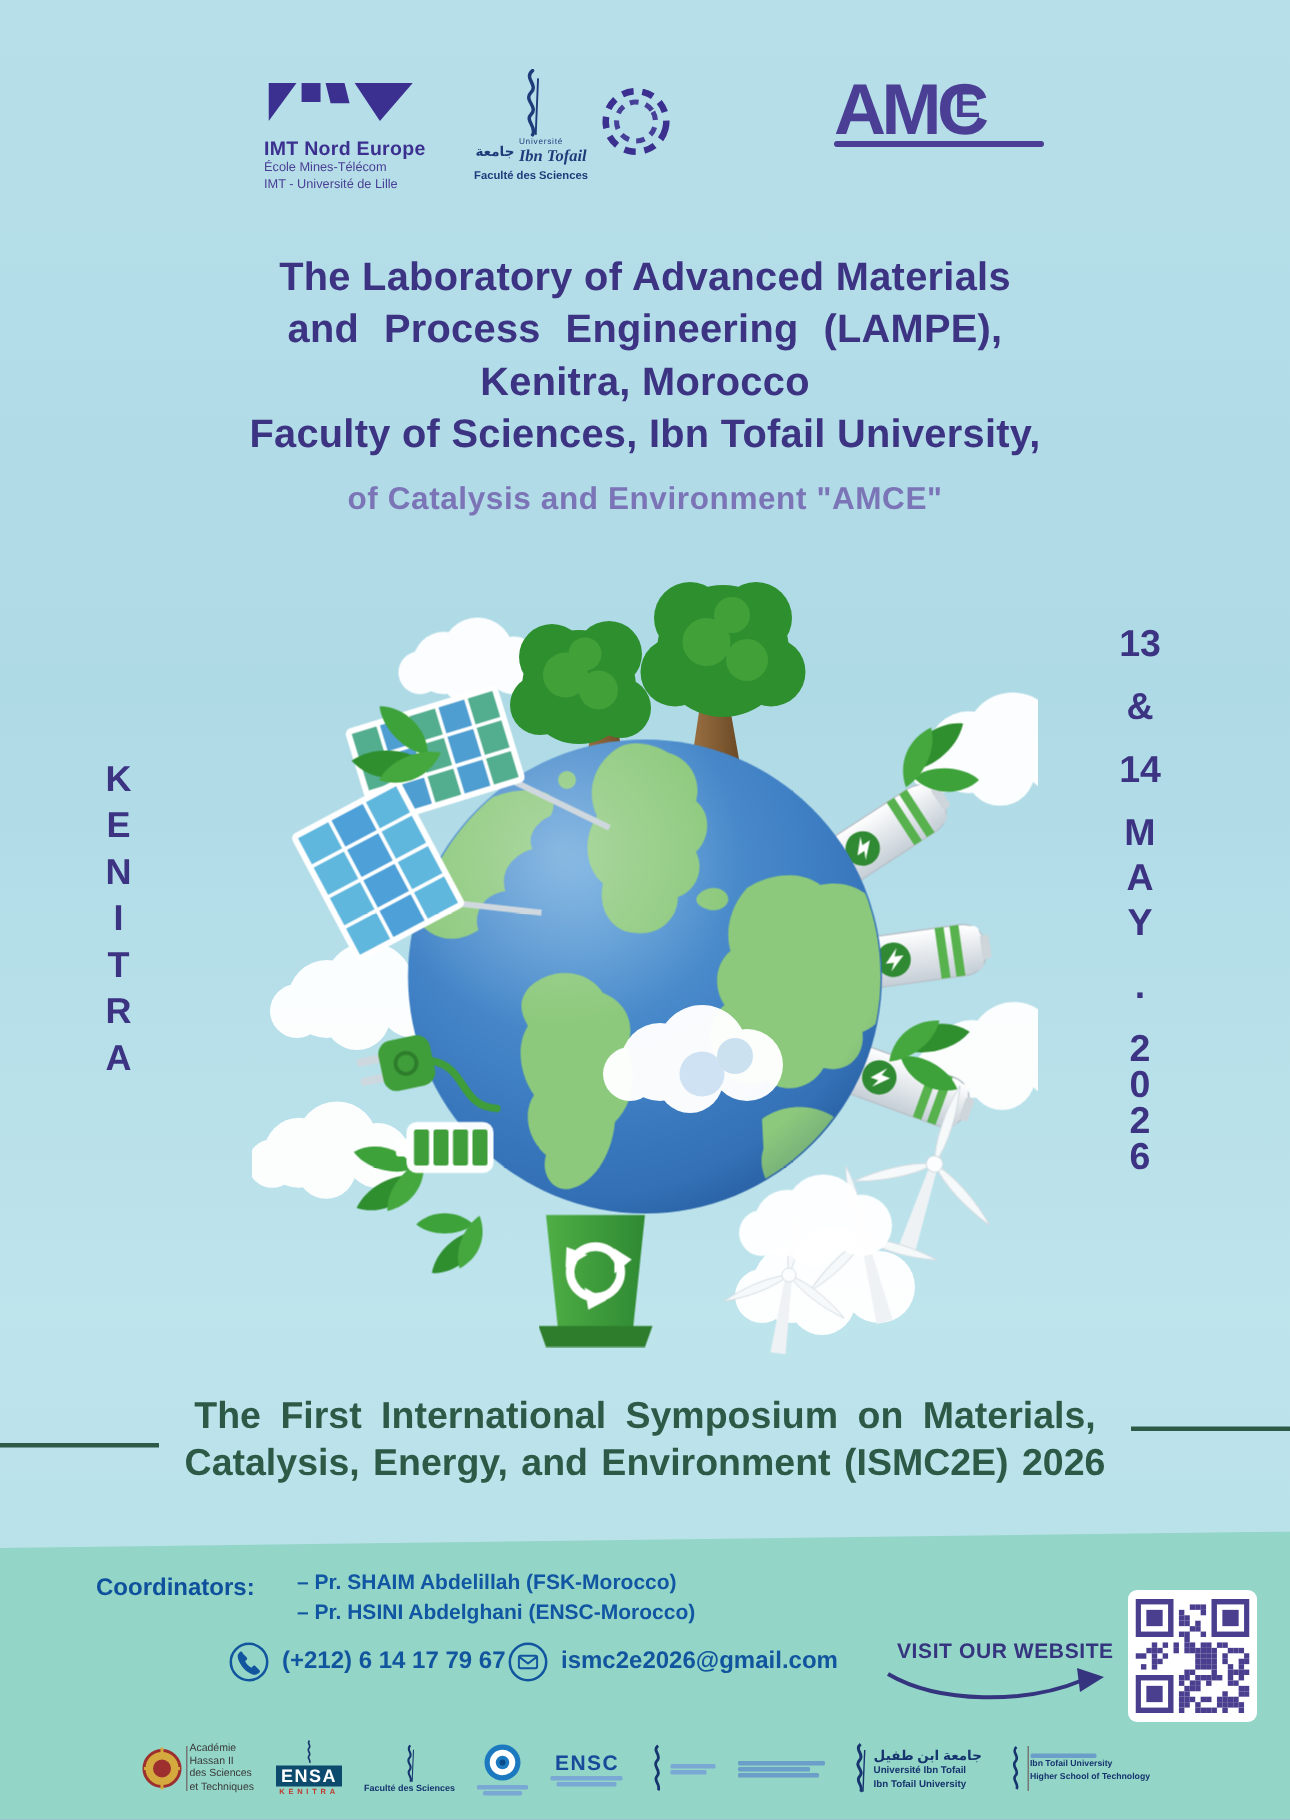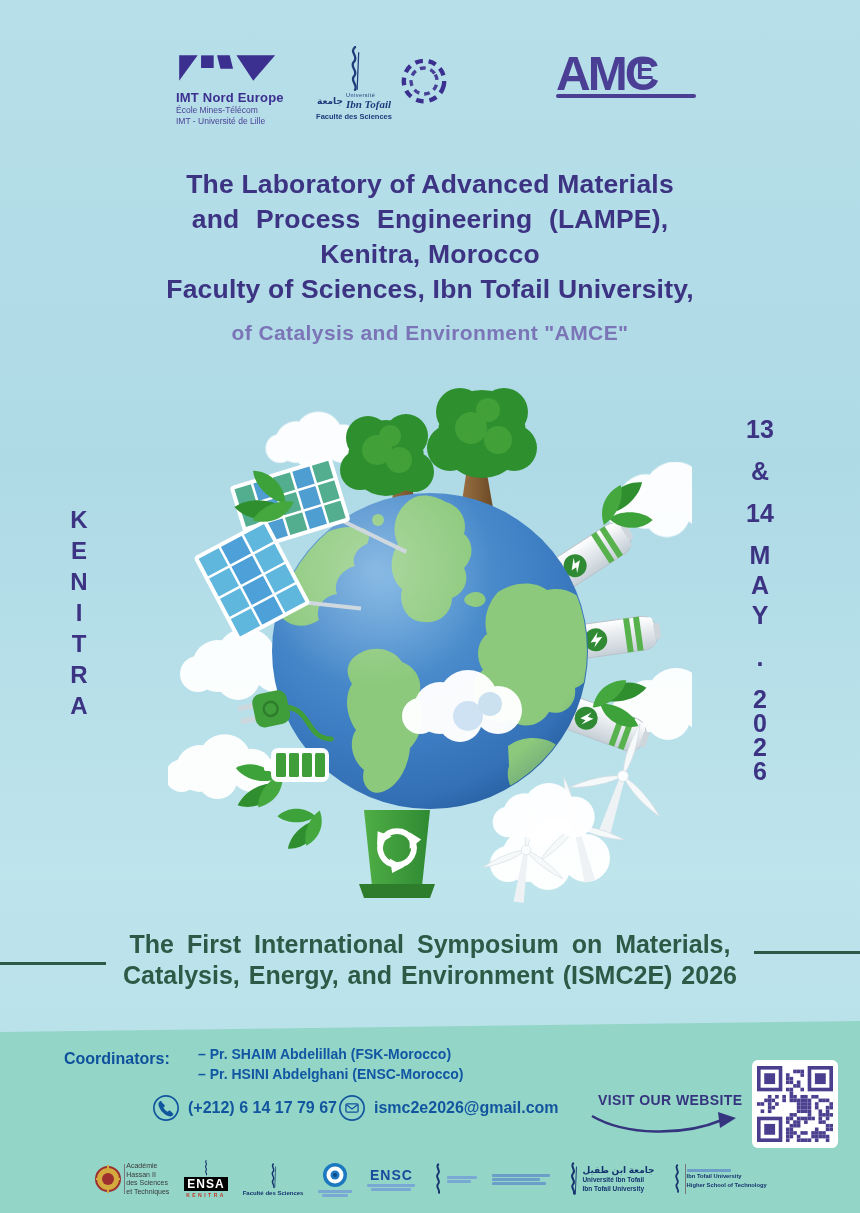--- a/index.html
+++ b/index.html
@@ -73,21 +73,21 @@
   .qr { position:absolute; left:752px; top:42px; width:86px; height:88px; background:#fff;
     border-radius:6px; padding:5px; }
   
   .flogos { position:absolute; left:0; top:132px; width:100%; height:58px; display:flex;
     align-items:center; justify-content:center; gap:15px; }
   .fl { display:flex; align-items:center; gap:1px; color:#16346e; }
   .fl-col { display:flex; flex-direction:column; align-items:center; gap:1px; }
   .fl-col-l { display:flex; flex-direction:column; align-items:flex-start; gap:1px; }
   .acad-lines { font-size:7px; line-height:8.5px; color:#3a3a3a; text-align:left; }
   .vline { width:1px; height:30px; background:#777; }
-  .ensa-name { font-size:12px; font-weight:900; letter-spacing:1px; background:#000000; color:#fff; padding:0 3px; }
+  .ensa-name { font-size:12px; font-weight:900; letter-spacing:1px; background:#0c4a6e; color:#fff; padding:0 3px; }
   .ensa-sub { font-size:5px; letter-spacing:2.5px; color:#c0392b; font-weight:700; }
   .fsk-sub { font-size:6px; font-weight:700; }
   .bar { background:#7aa8d4; border-radius:1px; }
   .ensc-name { font-size:14px; font-weight:900; color:#174a9b; letter-spacing:1px; }
   .uitf-ar { font-size:9px; font-weight:700; }
   .uitf-t { font-size:6.5px; font-weight:800; line-height:8px; }
   .est-t { font-size:5.8px; font-weight:800; line-height:7.5px; }
 </style>
 </head>
 <body>

